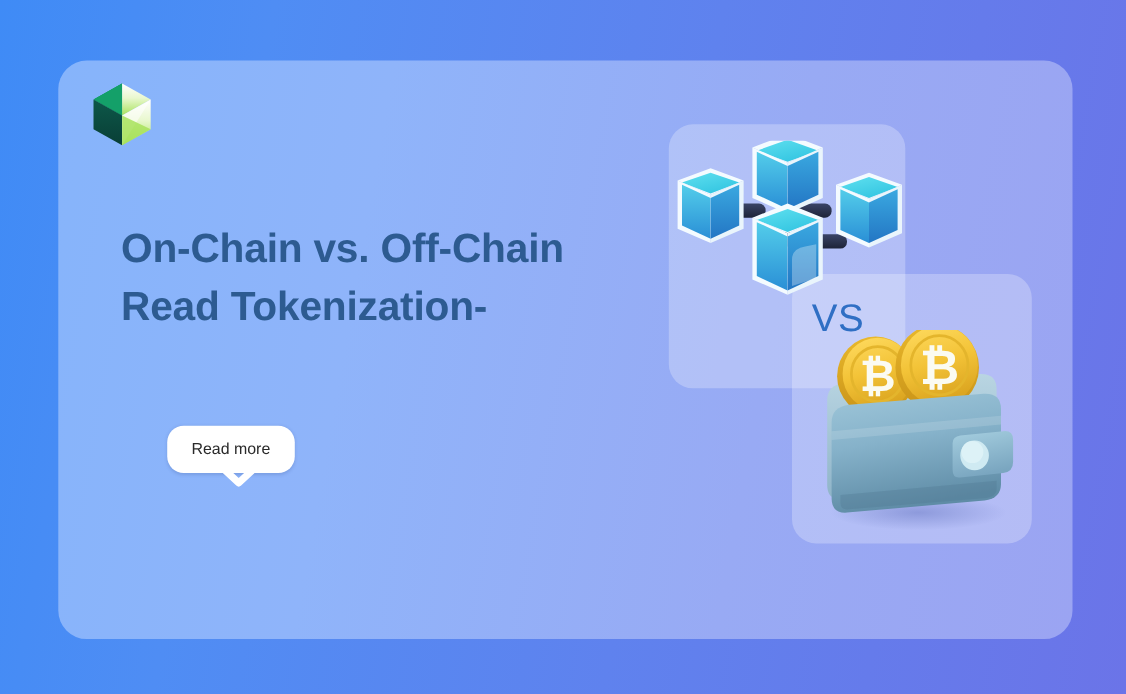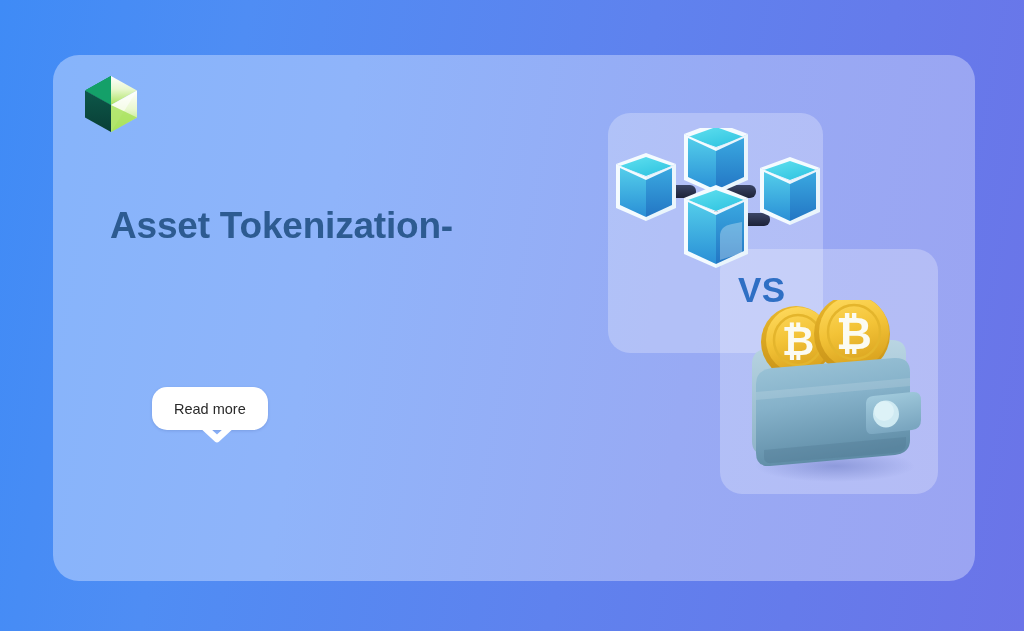--- a/index.html
+++ b/index.html
@@ -98,21 +98,21 @@
     height: 145px;
   }
 
   
   #vs {
     position: absolute;
     left: 738px;
     top: 270px;
     color: #2f6fc4;
     font-size: 35px;
-    font-weight: bold;
+    font-weight: normal;
     letter-spacing: 0.5px;
   }
 
   
   #wallet {
     position: absolute;
     left: 740px;
     top: 300px;
     width: 185px;
     height: 182px;
@@ -150,21 +150,22 @@
       <polygon points="3,16.5 29,31 29,58 3,43.5" fill="url(#lgBotL)"></polygon>
 
       <polygon points="29,2 55,16.5 29,31" fill="url(#lgRight)"></polygon>
       <polygon points="29,31 55,16.5 55,43.5 29,58" fill="url(#lgRight)"></polygon>
       <polygon points="29,31 55,16.5 29,58" fill="#ffffff" opacity="0.55"></polygon>
       <polygon points="29,31 55,43.5 29,58" fill="#a8e25c" opacity="0.85"></polygon>
     </svg>
   </div>
 
   <div id="headline">
-    <span class="ln">Asset Tokenization-</span>
+    <span class="ln">On-Chain vs. Off-Chain</span>
+    <span class="ln">Read Tokenization-</span>
   </div>
 
   <div id="readmore">
     <span>Read more</span>
   </div>
 
   <div id="chevron">
     <svg viewBox="0 0 36 24" width="36" height="24">
       <path d="M5 6 L18 18 L31 6" fill="none" stroke="#ffffff" stroke-width="6.5" stroke-linecap="round" stroke-linejoin="round"></path>
     </svg>

